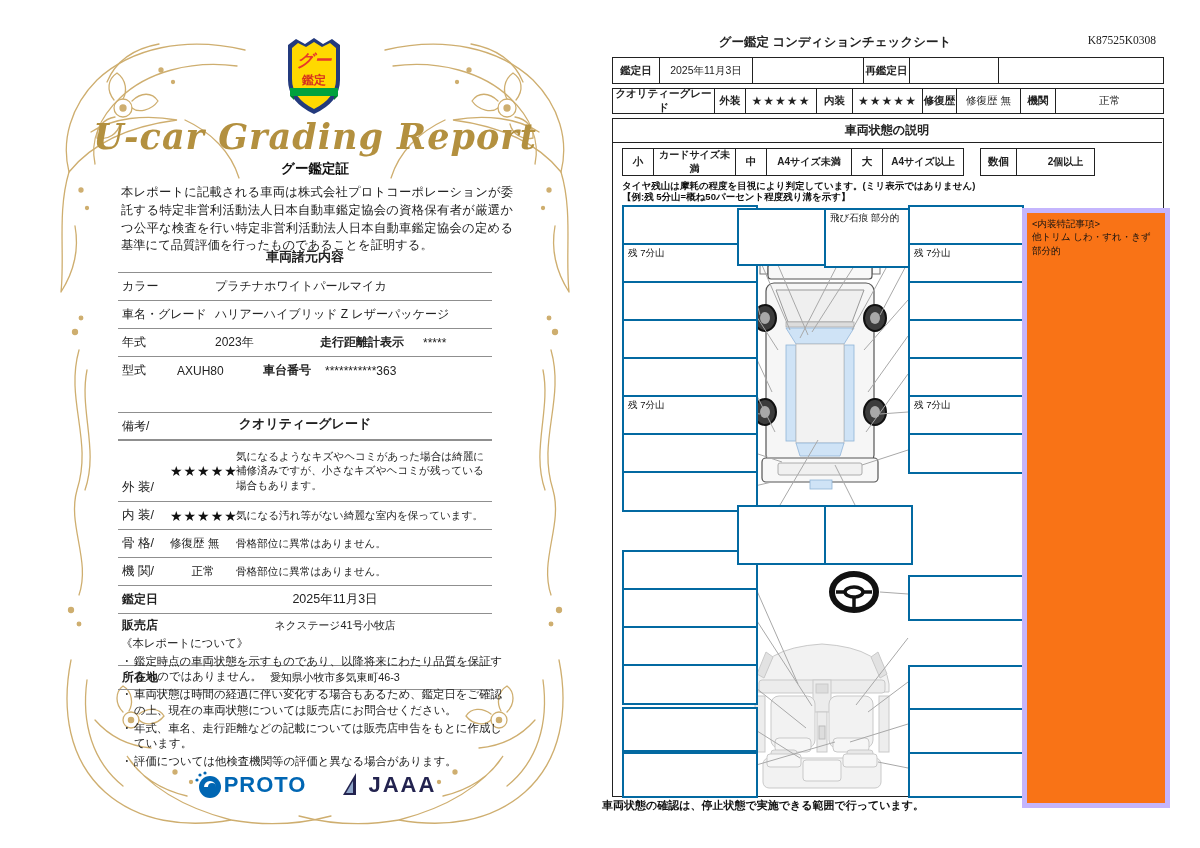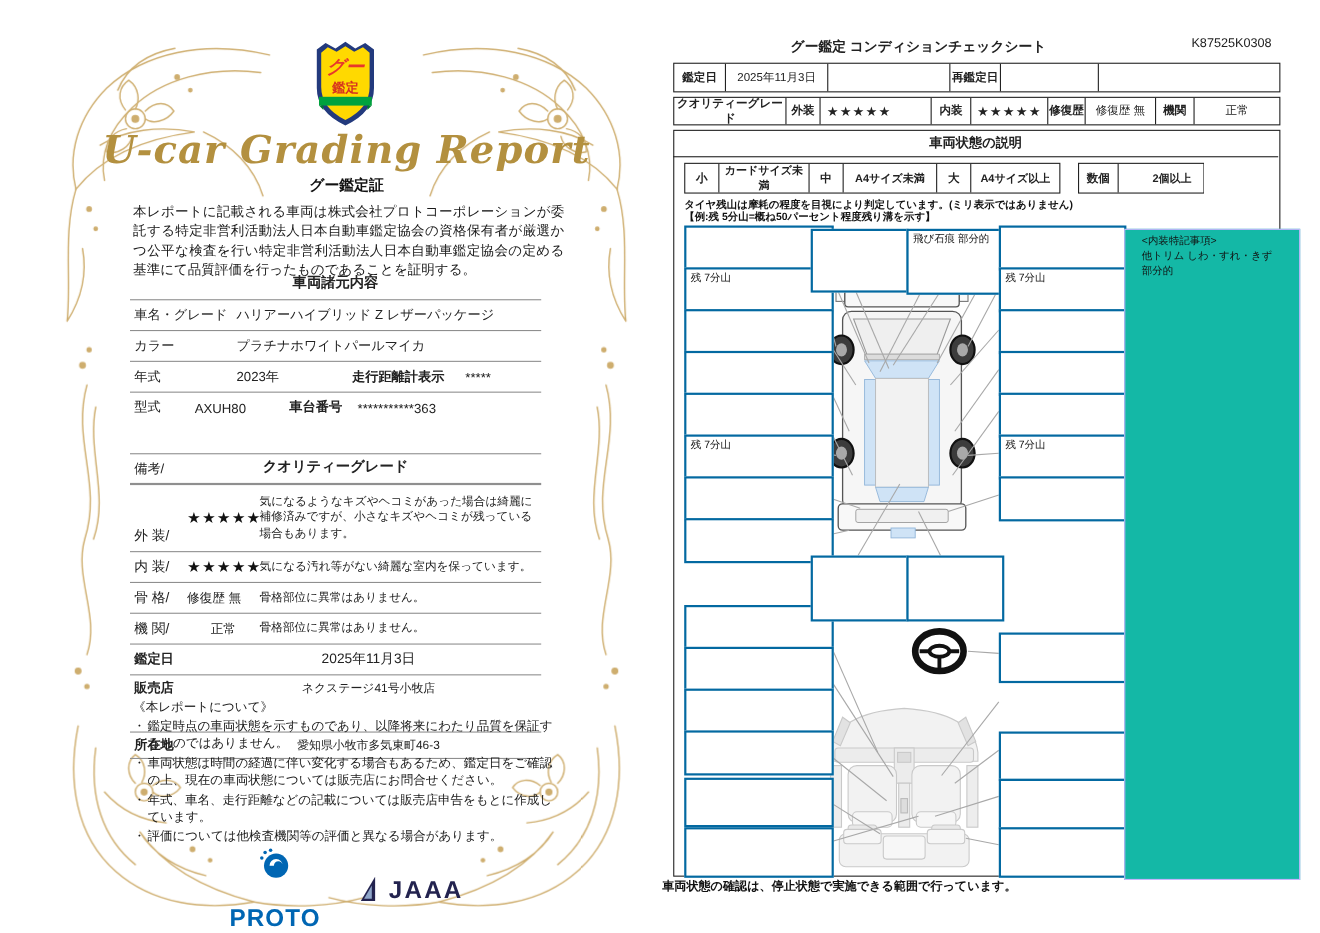--- a/index.html
+++ b/index.html
@@ -20,39 +20,39 @@
   .trow{border-top:1px solid #8f8f8f;display:flex;align-items:center;padding:5px 4px;font-size:12px;}
   .trow.last{border-bottom:1px solid #8f8f8f;margin-top:28px;}
   .tlabel{flex:none;}
   .bold{font-weight:bold;}
   .stars{font-size:14px;letter-spacing:1px;color:#111;flex:none;}
   .desc{font-size:10.6px;line-height:1.35;color:#1a1a1a;}
   .about{left:86px;top:616px;width:392px;font-size:11.4px;line-height:1.38;color:#1a1a1a;}
   .bullet{position:relative;padding-left:13px;margin-top:2px;}
   .bullet>.dot{position:absolute;left:0;top:0;}
   .logos{left:0;top:750px;width:560px;display:flex;justify-content:center;align-items:center;gap:34px;}
-  .logo-proto{display:flex;align-items:center;gap:22px;color:#0066b3;font-weight:900;font-size:22px;letter-spacing:1px;flex-direction:column;}
+  .logo-proto{display:flex;align-items:center;gap:0;color:#0066b3;font-weight:900;font-size:22px;letter-spacing:1px;}
   .logo-jaaa{display:flex;align-items:center;gap:6px;color:#23234f;font-weight:900;font-size:22px;letter-spacing:2px;}
   
   #sheet{left:600px;top:30px;width:570px;height:810px;}
   .sheet-title{left:85px;top:4px;width:300px;text-align:center;font-size:12.5px;font-weight:bold;}
-  .sheet-code{left:400px;top:4px;width:156px;text-align:right;font-size:11.5px;}
+  .sheet-code{left:400px;top:4px;width:156px;text-align:right;font-size:11.5px;font-family:Liberation Serif, serif;}
   .btable{position:absolute;display:flex;border:1.5px solid #222;background:#fff;}
   .bcell{border-left:1px solid #222;display:flex;align-items:center;justify-content:center;
          font-size:10.5px;text-align:center;overflow:hidden;}
   .bcell:first-child{border-left:none;}
   .bcell.lab{font-weight:bold;}
   .mainbox{left:12px;top:88px;width:550px;height:677px;border:1.5px solid #222;}
   .mainbox-head{position:absolute;left:12px;top:88px;width:550px;height:24px;border-bottom:1.5px solid #222;
         display:flex;align-items:center;justify-content:center;font-size:12px;font-weight:bold;}
   .note{position:absolute;font-size:9.5px;color:#111;}
   .abox{position:absolute;border:2px solid #0369a1;background:#fff;font-size:9.5px;
         padding:2px 4px;line-height:1.25;color:#111;}
-  .tallbox{position:absolute;border:1px solid #c4b5fd;background:#14b8a6;font-size:9.5px;
-        padding:4px 15px;line-height:1.4;color:#111;}
+  .tallbox{position:absolute;border:5px solid #c4b5fd;background:#f97316;font-size:9.5px;
+        padding:4px 5px;line-height:1.4;color:#111;}
   .footnote{position:absolute;font-size:11px;font-weight:bold;color:#111;}
   svg{display:block;}
 </style>
 </head>
 <body>
 
 <div class="abs" id="cert">
 
   <svg class="abs ornament" viewBox="0 0 560 815">
     <g stroke="#c9a55f" fill="none" stroke-width="1.3" opacity="0.9" stroke-linecap="round">
@@ -107,26 +107,26 @@
     <path d="M5,62 L9,66 L9,62 Z M53,62 L49,66 L49,62 Z" fill="#007a2e"></path>
   </svg>
 
   <div class="abs cert-title">U-car Grading Report</div>
   <div class="abs cert-sub">グー鑑定証</div>
   <div class="abs cert-statement">本レポートに記載される車両は株式会社プロトコーポレーションが委託する特定非営利活動法人日本自動車鑑定協会の資格保有者が厳選かつ公平な検査を行い特定非営利活動法人日本自動車鑑定協会の定める基準にて品質評価を行ったものであることを証明する。</div>
 
   <div class="tblk" style="top:226px;">
     <div class="sec-title">車両諸元内容</div>
     <div class="trow">
+      <span class="tlabel" style="width:93px;">カラー</span>
+      <span>プラチナホワイトパールマイカ</span>
+    </div>
+    <div class="trow">
       <span class="tlabel" style="width:93px;">車名・グレード</span>
       <span>ハリアーハイブリッド Z レザーパッケージ</span>
-    </div>
-    <div class="trow">
-      <span class="tlabel" style="width:93px;">カラー</span>
-      <span>プラチナホワイトパールマイカ</span>
     </div>
     <div class="trow">
       <span class="tlabel" style="width:93px;">年式</span>
       <span style="width:105px;">2023年</span>
       <span class="bold" style="width:103px;">走行距離計表示</span>
       <span>*****</span>
     </div>
     <div class="trow">
       <span class="tlabel" style="width:55px;">型式</span>
       <span style="width:86px;">AXUH80</span>
@@ -214,21 +214,21 @@
     <div class="bcell" style="width:110px;"></div>
     <div class="bcell lab" style="width:45px;">再鑑定日</div>
     <div class="bcell" style="width:88px;"></div>
     <div class="bcell" style="flex:1;"></div>
   </div>
 
   <div class="btable" style="left:12px;top:58px;width:550px;height:24px;">
     <div class="bcell lab" style="width:101px;">クオリティーグレード</div>
     <div class="bcell lab" style="width:30px;">外装</div>
     <div class="bcell" style="width:70px;font-size:12px;letter-spacing:1px;">★★★★★</div>
-    <div class="bcell lab" style="width:35px;margin-left:30px;">内装</div>
+    <div class="bcell lab" style="width:35px;">内装</div>
     <div class="bcell" style="width:69px;font-size:12px;letter-spacing:1px;">★★★★★</div>
     <div class="bcell lab" style="width:33px;">修復歴</div>
     <div class="bcell" style="width:63px;">修復歴 無</div>
     <div class="bcell lab" style="width:34px;">機関</div>
     <div class="bcell" style="flex:1;">正常</div>
   </div>
 
   <div class="abs mainbox"></div>
   <div class="mainbox-head">車両状態の説明</div>
 

